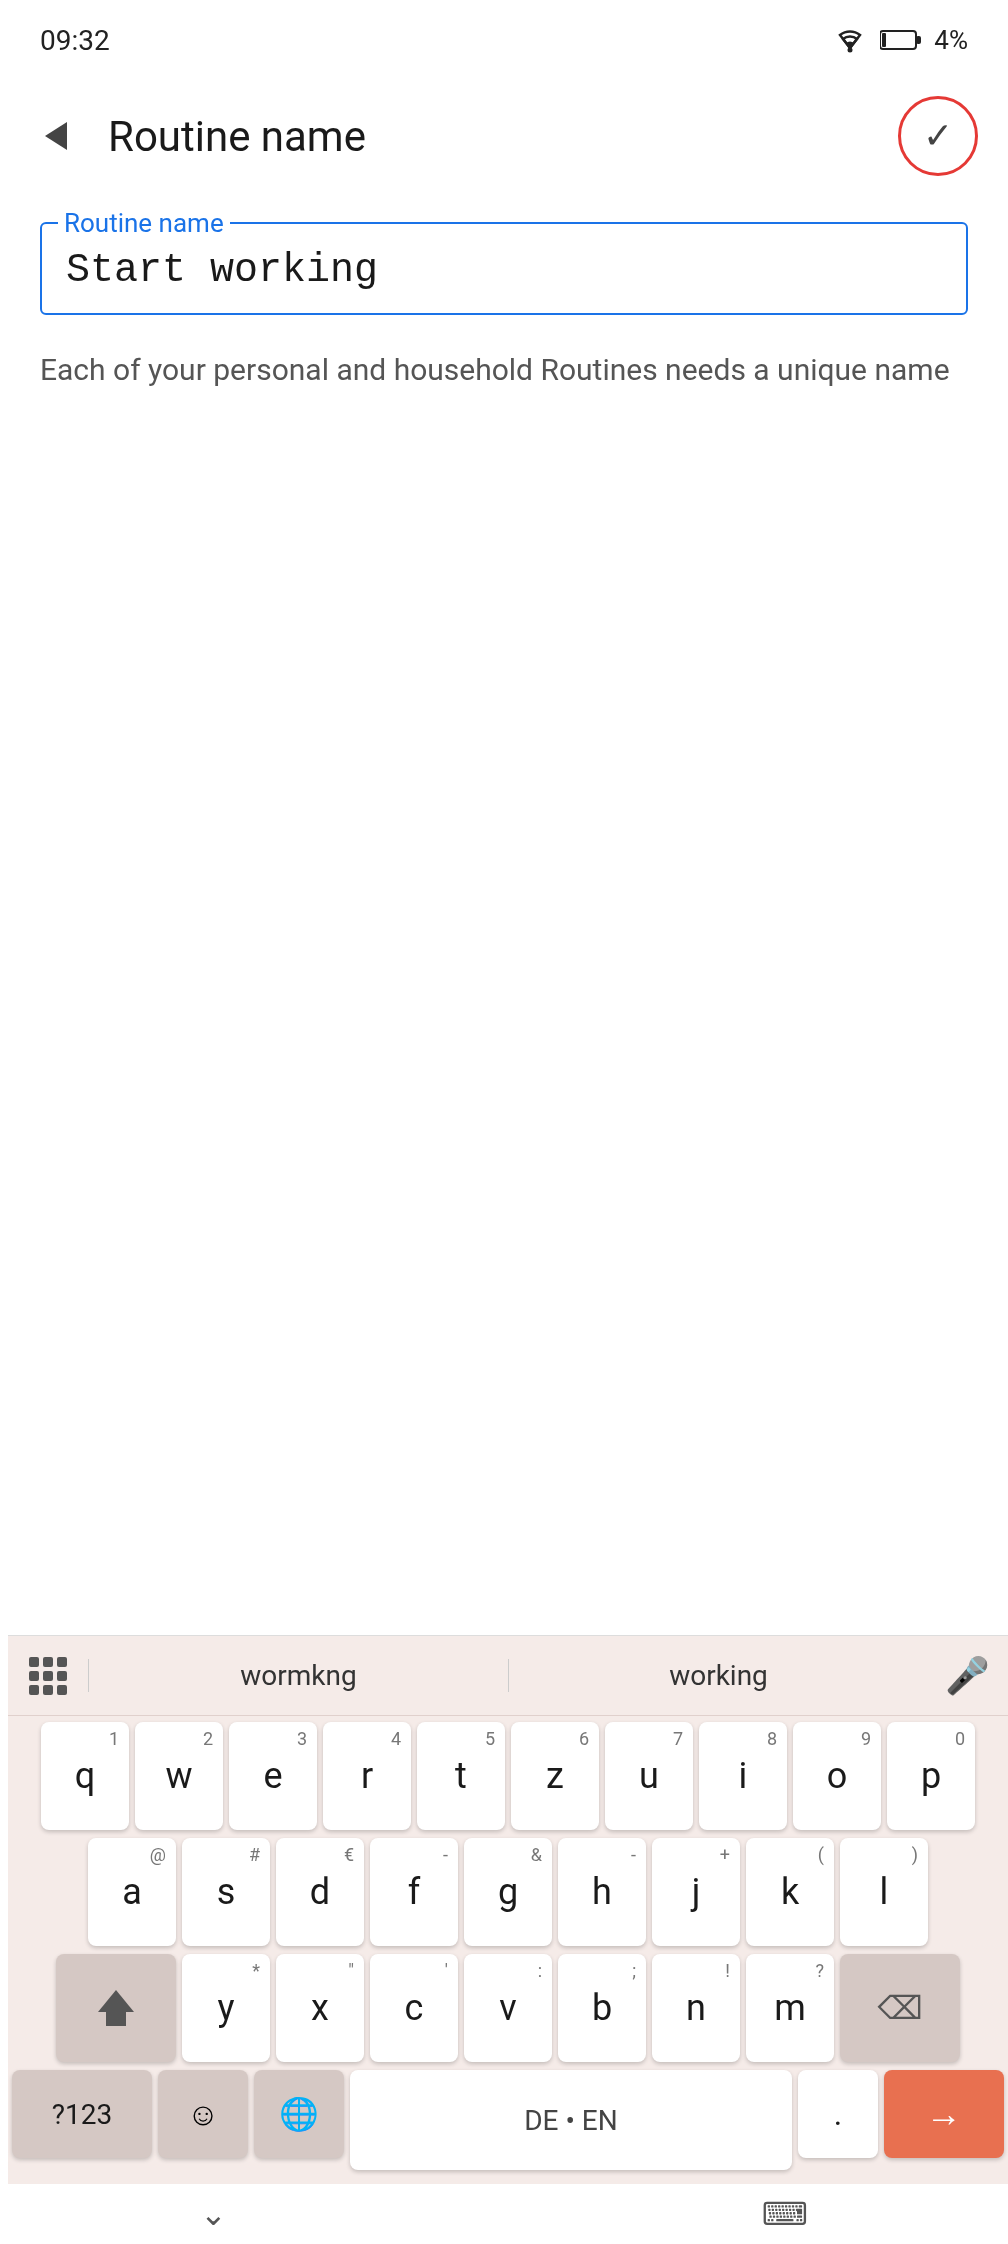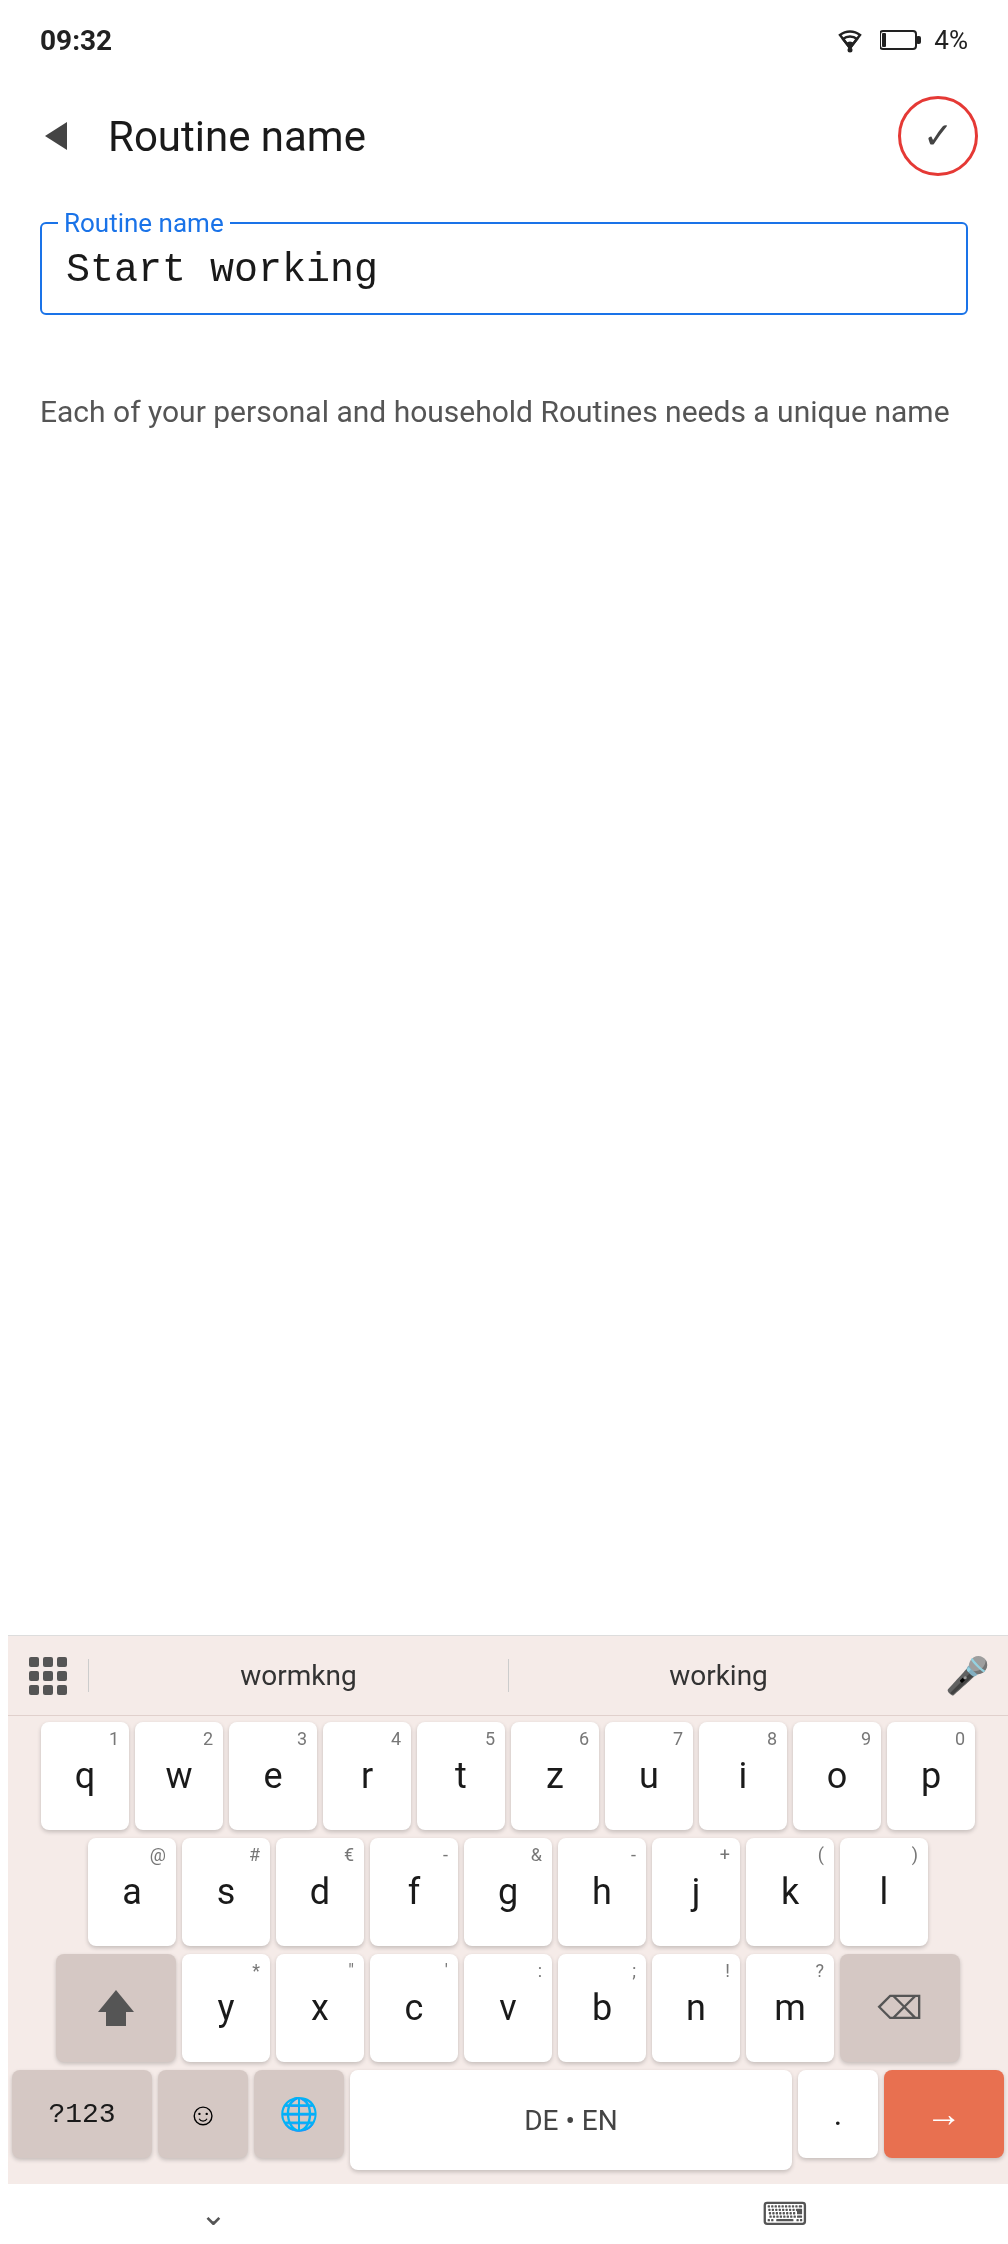--- a/index.html
+++ b/index.html
@@ -18,21 +18,21 @@
       width: 100%;
       height: 80px;
       background: #fff;
       display: flex;
       align-items: center;
       justify-content: space-between;
       padding: 0 40px;
     }
     .status-left {
       font-size: 28px;
-      font-weight: 700;
+      font-weight: 400;
       color: #222;
     }
     .status-right {
       display: flex;
       align-items: center;
       gap: 12px;
       font-size: 26px;
       color: #222;
     }
 
@@ -114,21 +114,21 @@
       border: none;
       outline: none;
       width: 100%;
       background: transparent;
       caret-color: #1a73e8;
       font-family: Liberation Mono, monospace;
     }
 
     
     .description {
-      margin-top: 74px;
+      margin-top: 32px;
       font-size: 30px;
       color: #555;
       line-height: 1.5;
     }
 
     
     .keyboard-area {
       position: absolute;
       bottom: 60px;
       left: 8px;
@@ -241,21 +241,20 @@
     }
     .key-delete {
       width: 120px;
       height: 108px;
     }
     .key-numbers {
       width: 140px;
       height: 88px;
       font-size: 28px;
       color: #1a1a1a;
-      font-family: Liberation Mono, monospace;
     }
     .key-emoji {
       width: 90px;
       height: 88px;
       font-size: 32px;
     }
     .key-lang {
       width: 90px;
       height: 88px;
       font-size: 26px;

